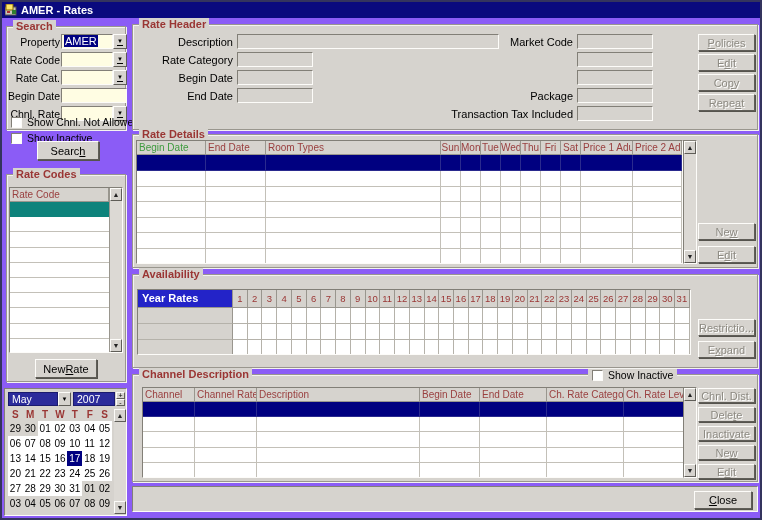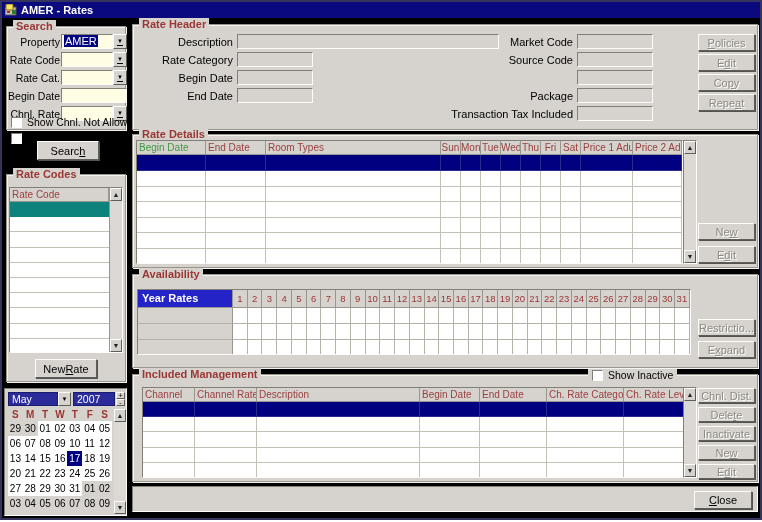--- a/index.html
+++ b/index.html
@@ -1,18 +1,18 @@
 <!DOCTYPE html>
 <html><head>
 <meta charset="utf-8">
 <style>
   *{margin:0;padding:0;box-sizing:border-box;}
   html,body{background:#ffffff;}
   body{font-family:"Liberation Sans",sans-serif;font-size:11px;color:#000;}
-  #window{position:relative;width:762px;height:520px;background:#000000;
+  #window{position:relative;width:762px;height:520px;background:#8b5cf6;
     box-shadow:inset 0 0 0 2px #34345e;overflow:hidden;}
   .titlebar{position:absolute;left:2px;top:2px;width:758px;height:16px;background:#0a0a7e;
     display:flex;align-items:center;gap:4px;padding-left:3px;}
   .titletext{color:#fff;font-size:11px;font-weight:bold;}
   
   .group{position:absolute;background:#d6d3ce;border:1px solid #99968e;
     box-shadow:inset 1px 1px 0 #f4f3f0,1px 1px 0 #f4f3f0;}
   .gtitle{position:absolute;top:-7px;left:6px;background:#d6d3ce;padding:0 3px;
     font-size:11px;font-weight:bold;color:#9a3634;white-space:nowrap;z-index:2;}
   .fill{position:absolute;left:0;top:0;right:0;bottom:0;}
@@ -294,21 +294,20 @@
         <span class="rhlab left" style="top: 11px;">Description</span>
         <div class="tfield gray" style="top: 9px; left: 104px; width: 262px;"></div>
         <span class="rhlab left" style="top: 29px;">Rate Category</span>
         <div class="tfield gray" style="top: 27px; left: 104px; width: 76px;"></div>
         <span class="rhlab left" style="top: 47px;">Begin Date</span>
         <div class="tfield gray" style="top: 45px; left: 104px; width: 76px;"></div>
         <span class="rhlab left" style="top: 65px;">End Date</span>
         <div class="tfield gray" style="top: 63px; left: 104px; width: 76px;"></div>
         <span class="rhlab right" style="top: 11px;">Market Code</span>
         <div class="tfield gray" style="top: 9px; left: 444px; width: 76px;"></div>
-        <span class="rhlab right" style="top: 29px;">Source Code</span>
         <div class="tfield gray" style="top: 27px; left: 444px; width: 76px;"></div>
         <div class="tfield gray" style="top: 45px; left: 444px; width: 76px;"></div>
         <span class="rhlab right" style="top: 65px;">Package</span>
         <div class="tfield gray" style="top: 63px; left: 444px; width: 76px;"></div>
         <span class="rhlab right" style="top: 83px;">Transaction Tax Included</span>
         <div class="tfield gray" style="top: 81px; left: 444px; width: 76px;"></div>
       </div>
     <div class="btncol" id="rh-btns">
         <div class="btn dis"><u>P</u>olicies</div>
         <div class="btn dis">E<u>d</u>it</div>
@@ -583,21 +582,21 @@
           <span class="av-cell"></span>
         </div>
       </div>
     <div class="btncol" id="av-btns">
         <div class="btn dis">Restrictio...</div>
         <div class="btn dis">E<u>x</u>pand</div>
       </div>
   </div>
 
   <div class="group" id="g-channel">
-    <span class="gtitle">Included Management</span>
+    <span class="gtitle">Channel Description</span>
     <div id="cm-showinactive">
       <span class="cb"></span>
       <span class="cblabel">Show Inactive</span>
     </div>
     <div class="tbl" id="cm-table">
         <div class="trow" style="height: 14px;">
           <span class="th" style="width: 52px;">Channel</span>
           <span class="th" style="width: 62px;">Channel Rate</span>
           <span class="th" style="width: 163px;">Description</span>
           <span class="th" style="width: 60px;">Begin Date</span>

